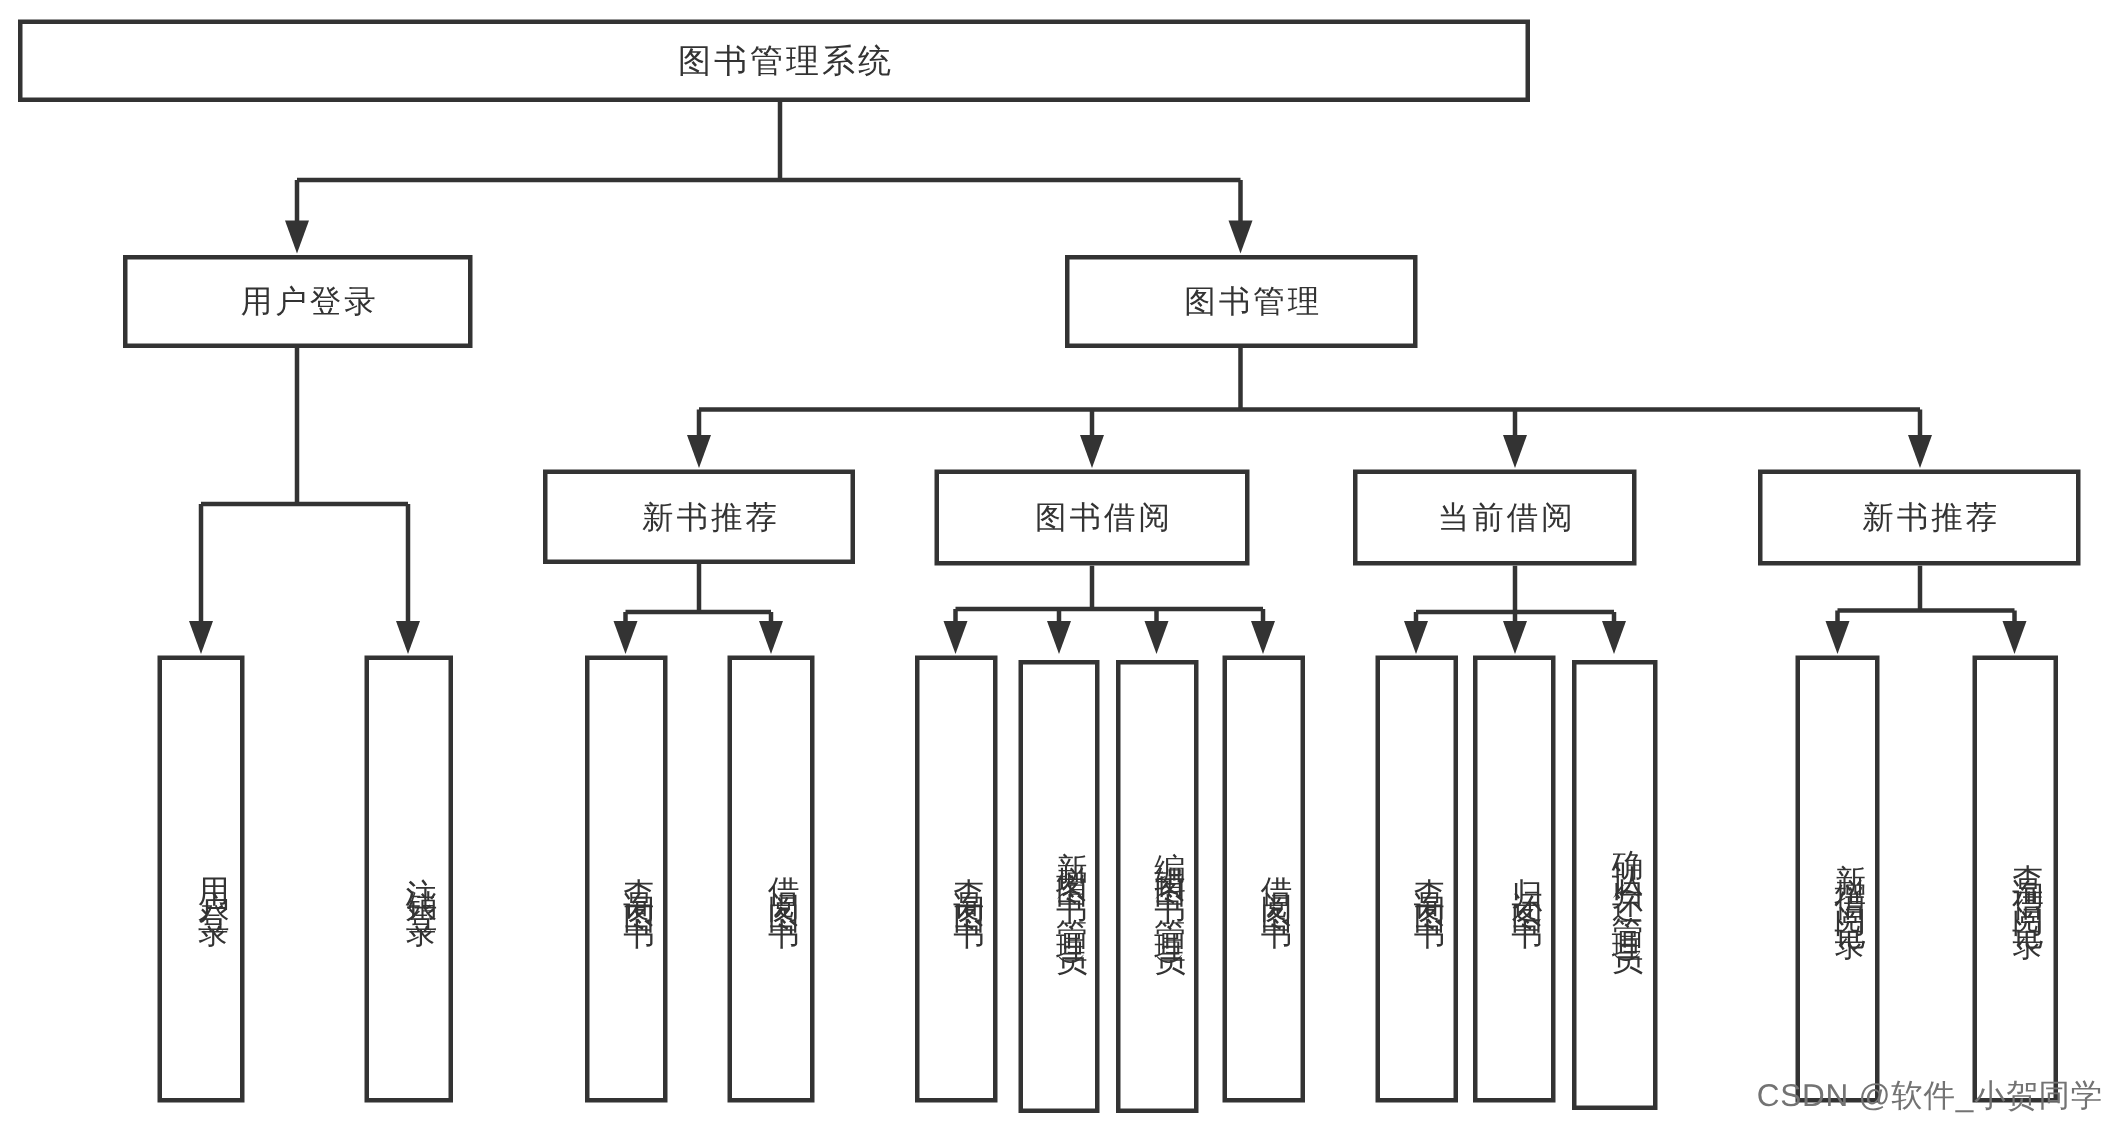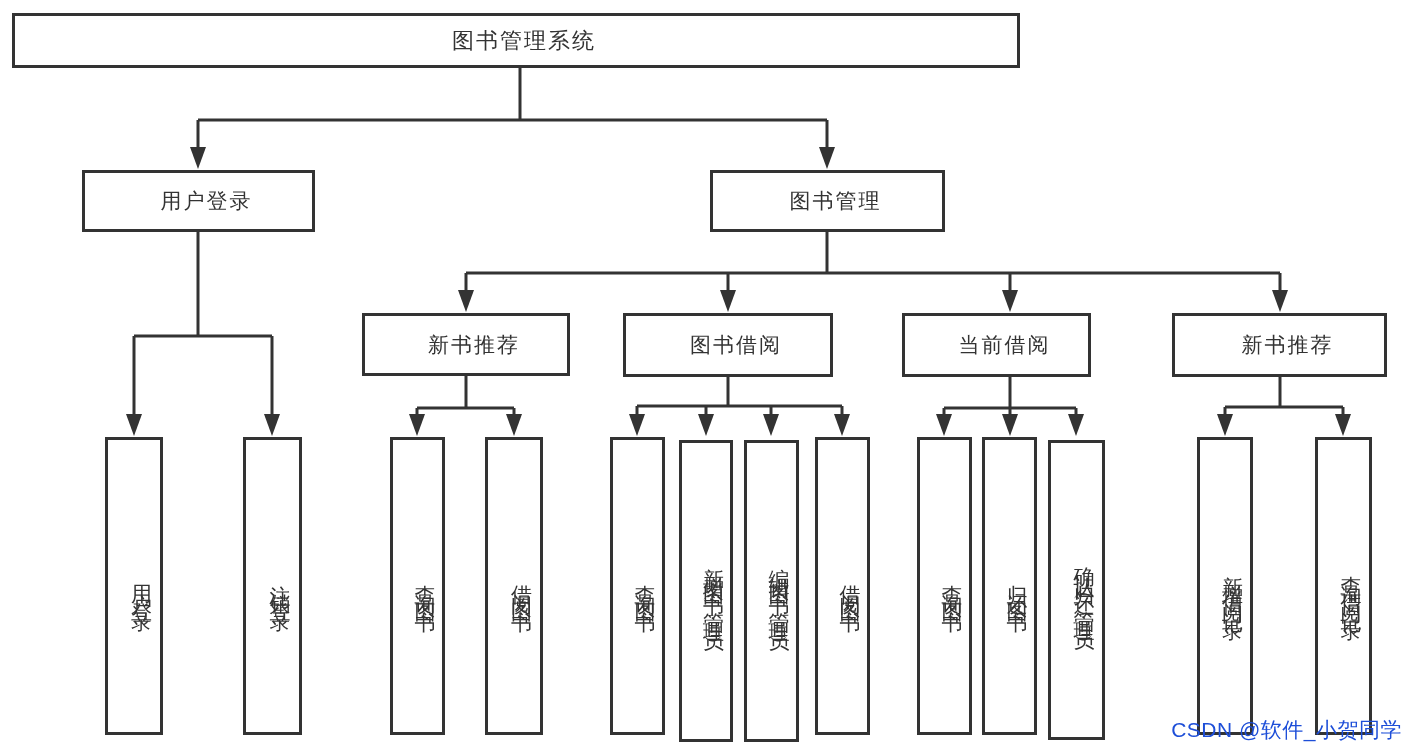--- a/index.html
+++ b/index.html
@@ -45,21 +45,21 @@
     line-height: 1;
     color: #333333;
   }
   .watermark {
     position: absolute;
     right: 3px;
     bottom: 3px;
     z-index: 5;
     font-size: 21px;
     letter-spacing: 0.5px;
-    color: #1d4ed8;
+    color: #737373;
     white-space: nowrap;
   }
 </style>
 </head>
 <body>
 
 <div class="canvas">
 
   <svg class="connectors" viewBox="0 0 1405 747" xmlns="http://www.w3.org/2000/svg">
 

